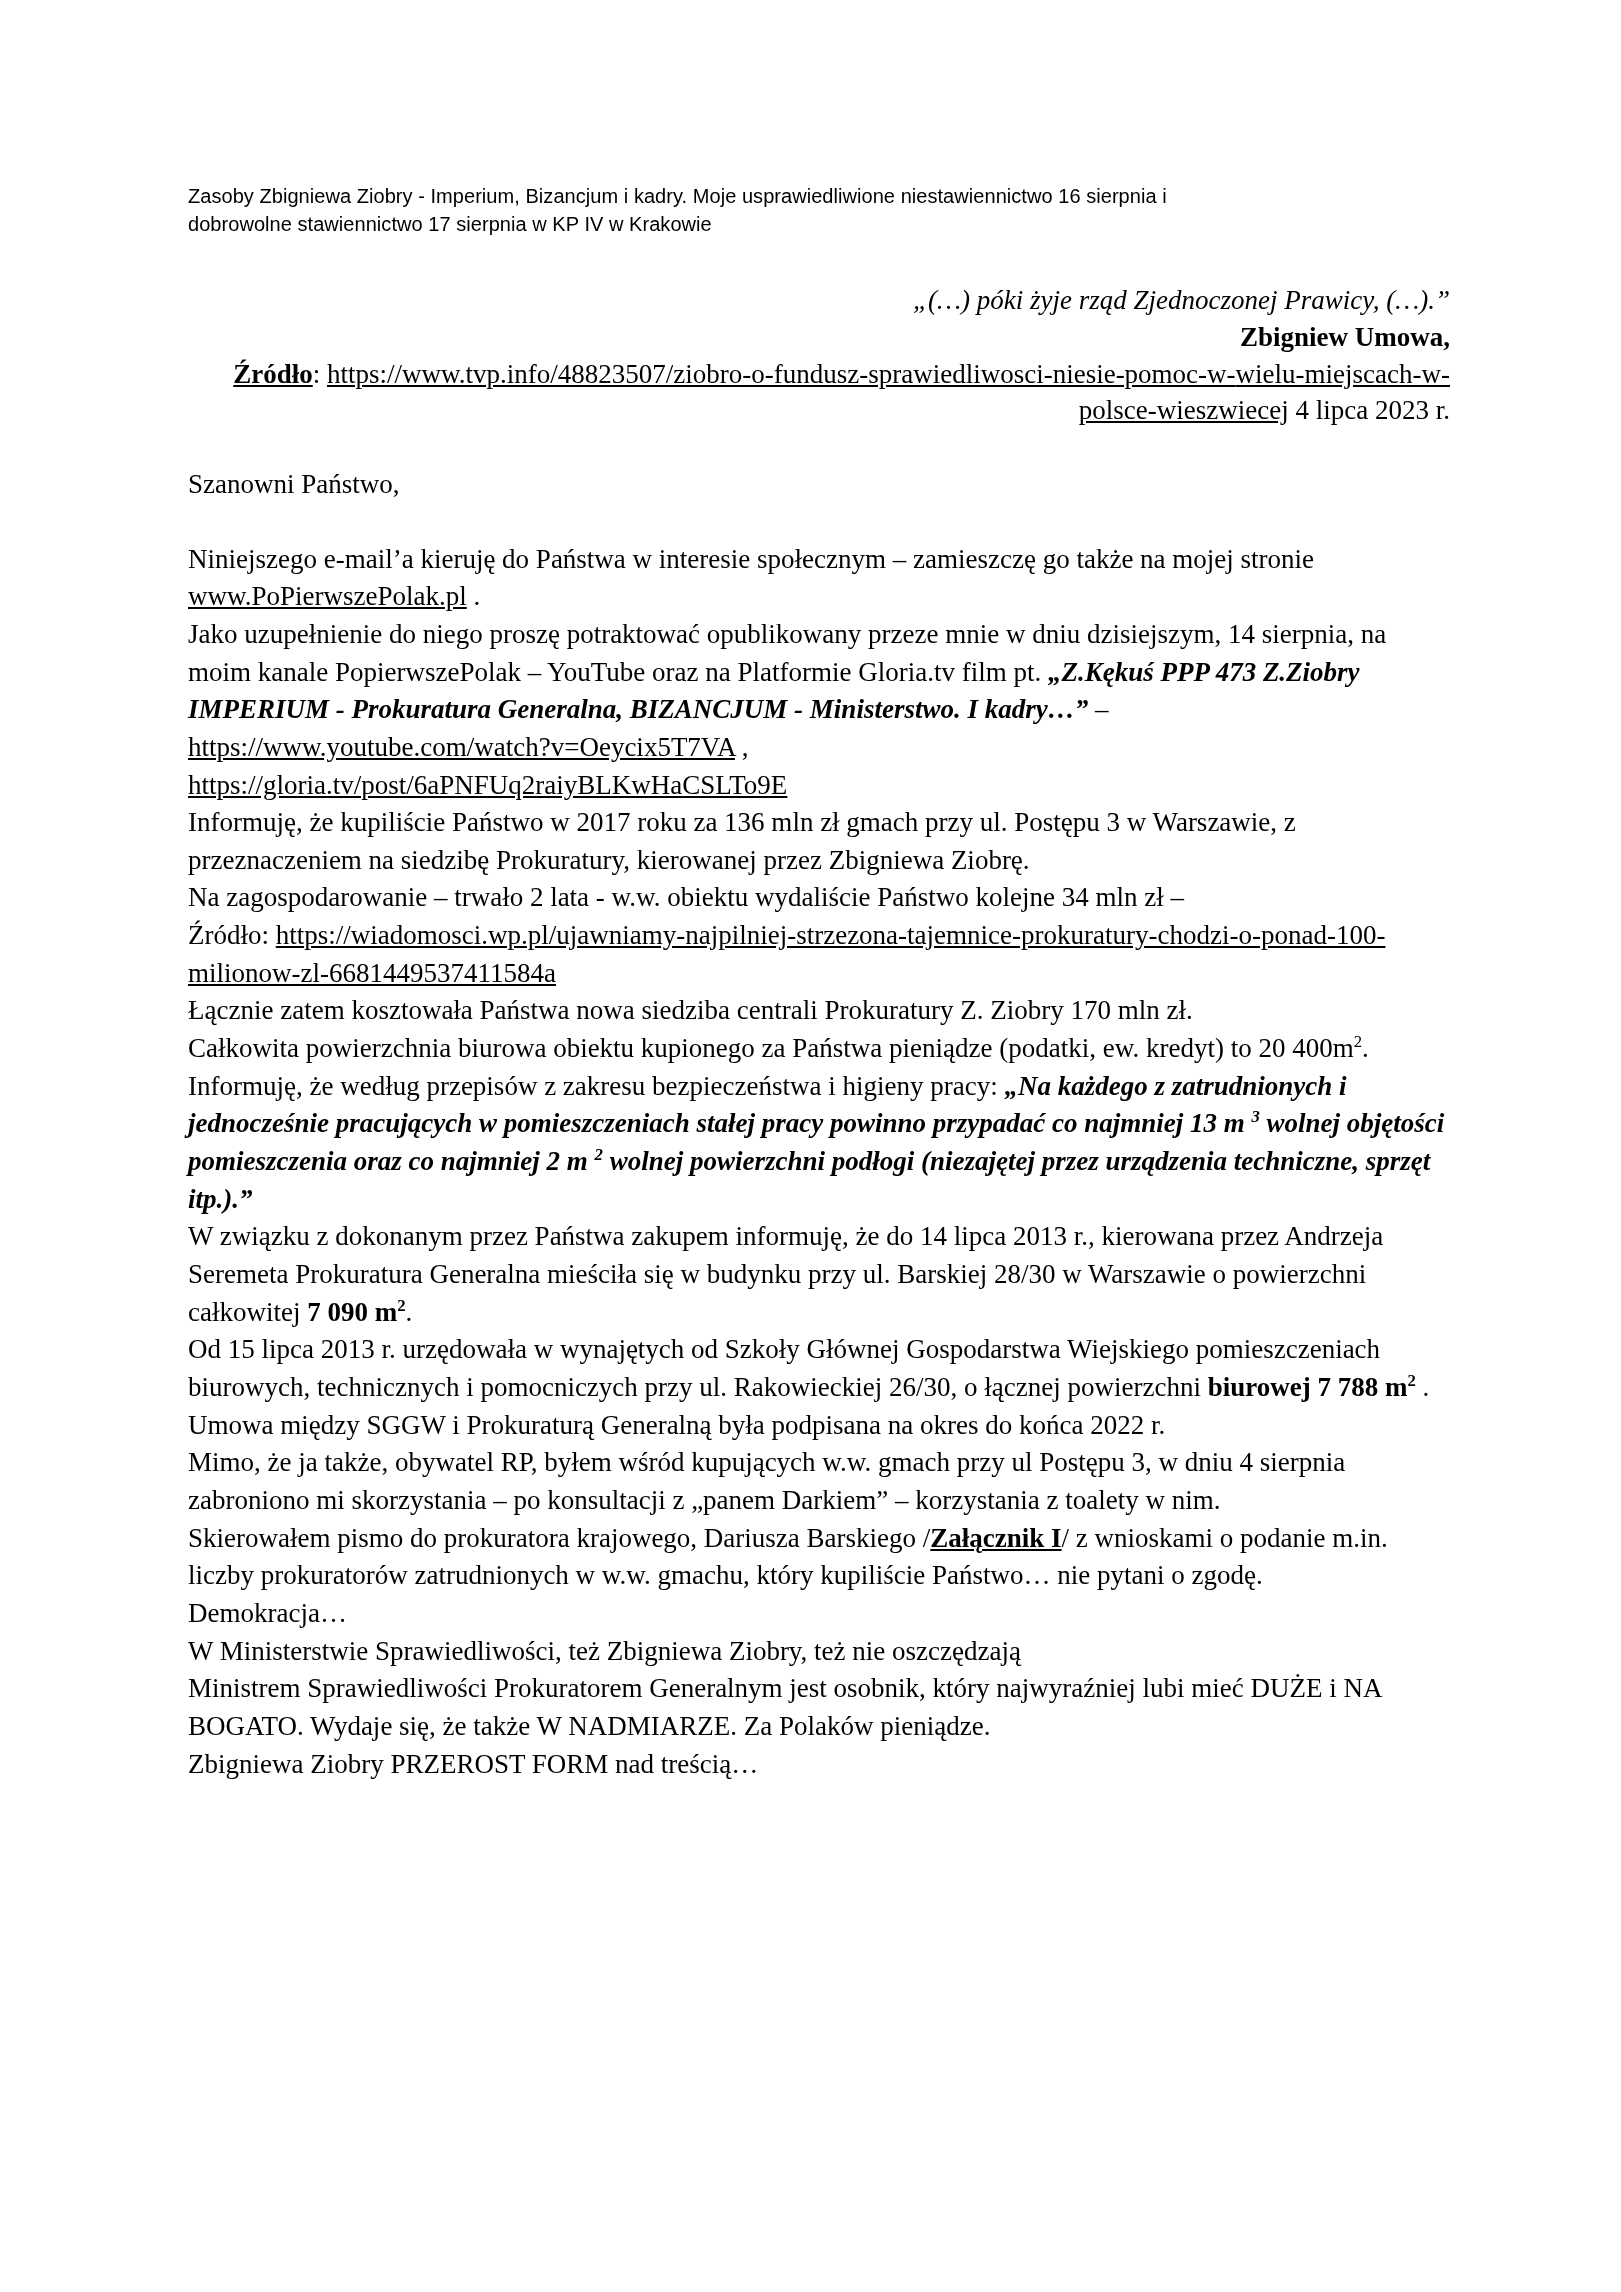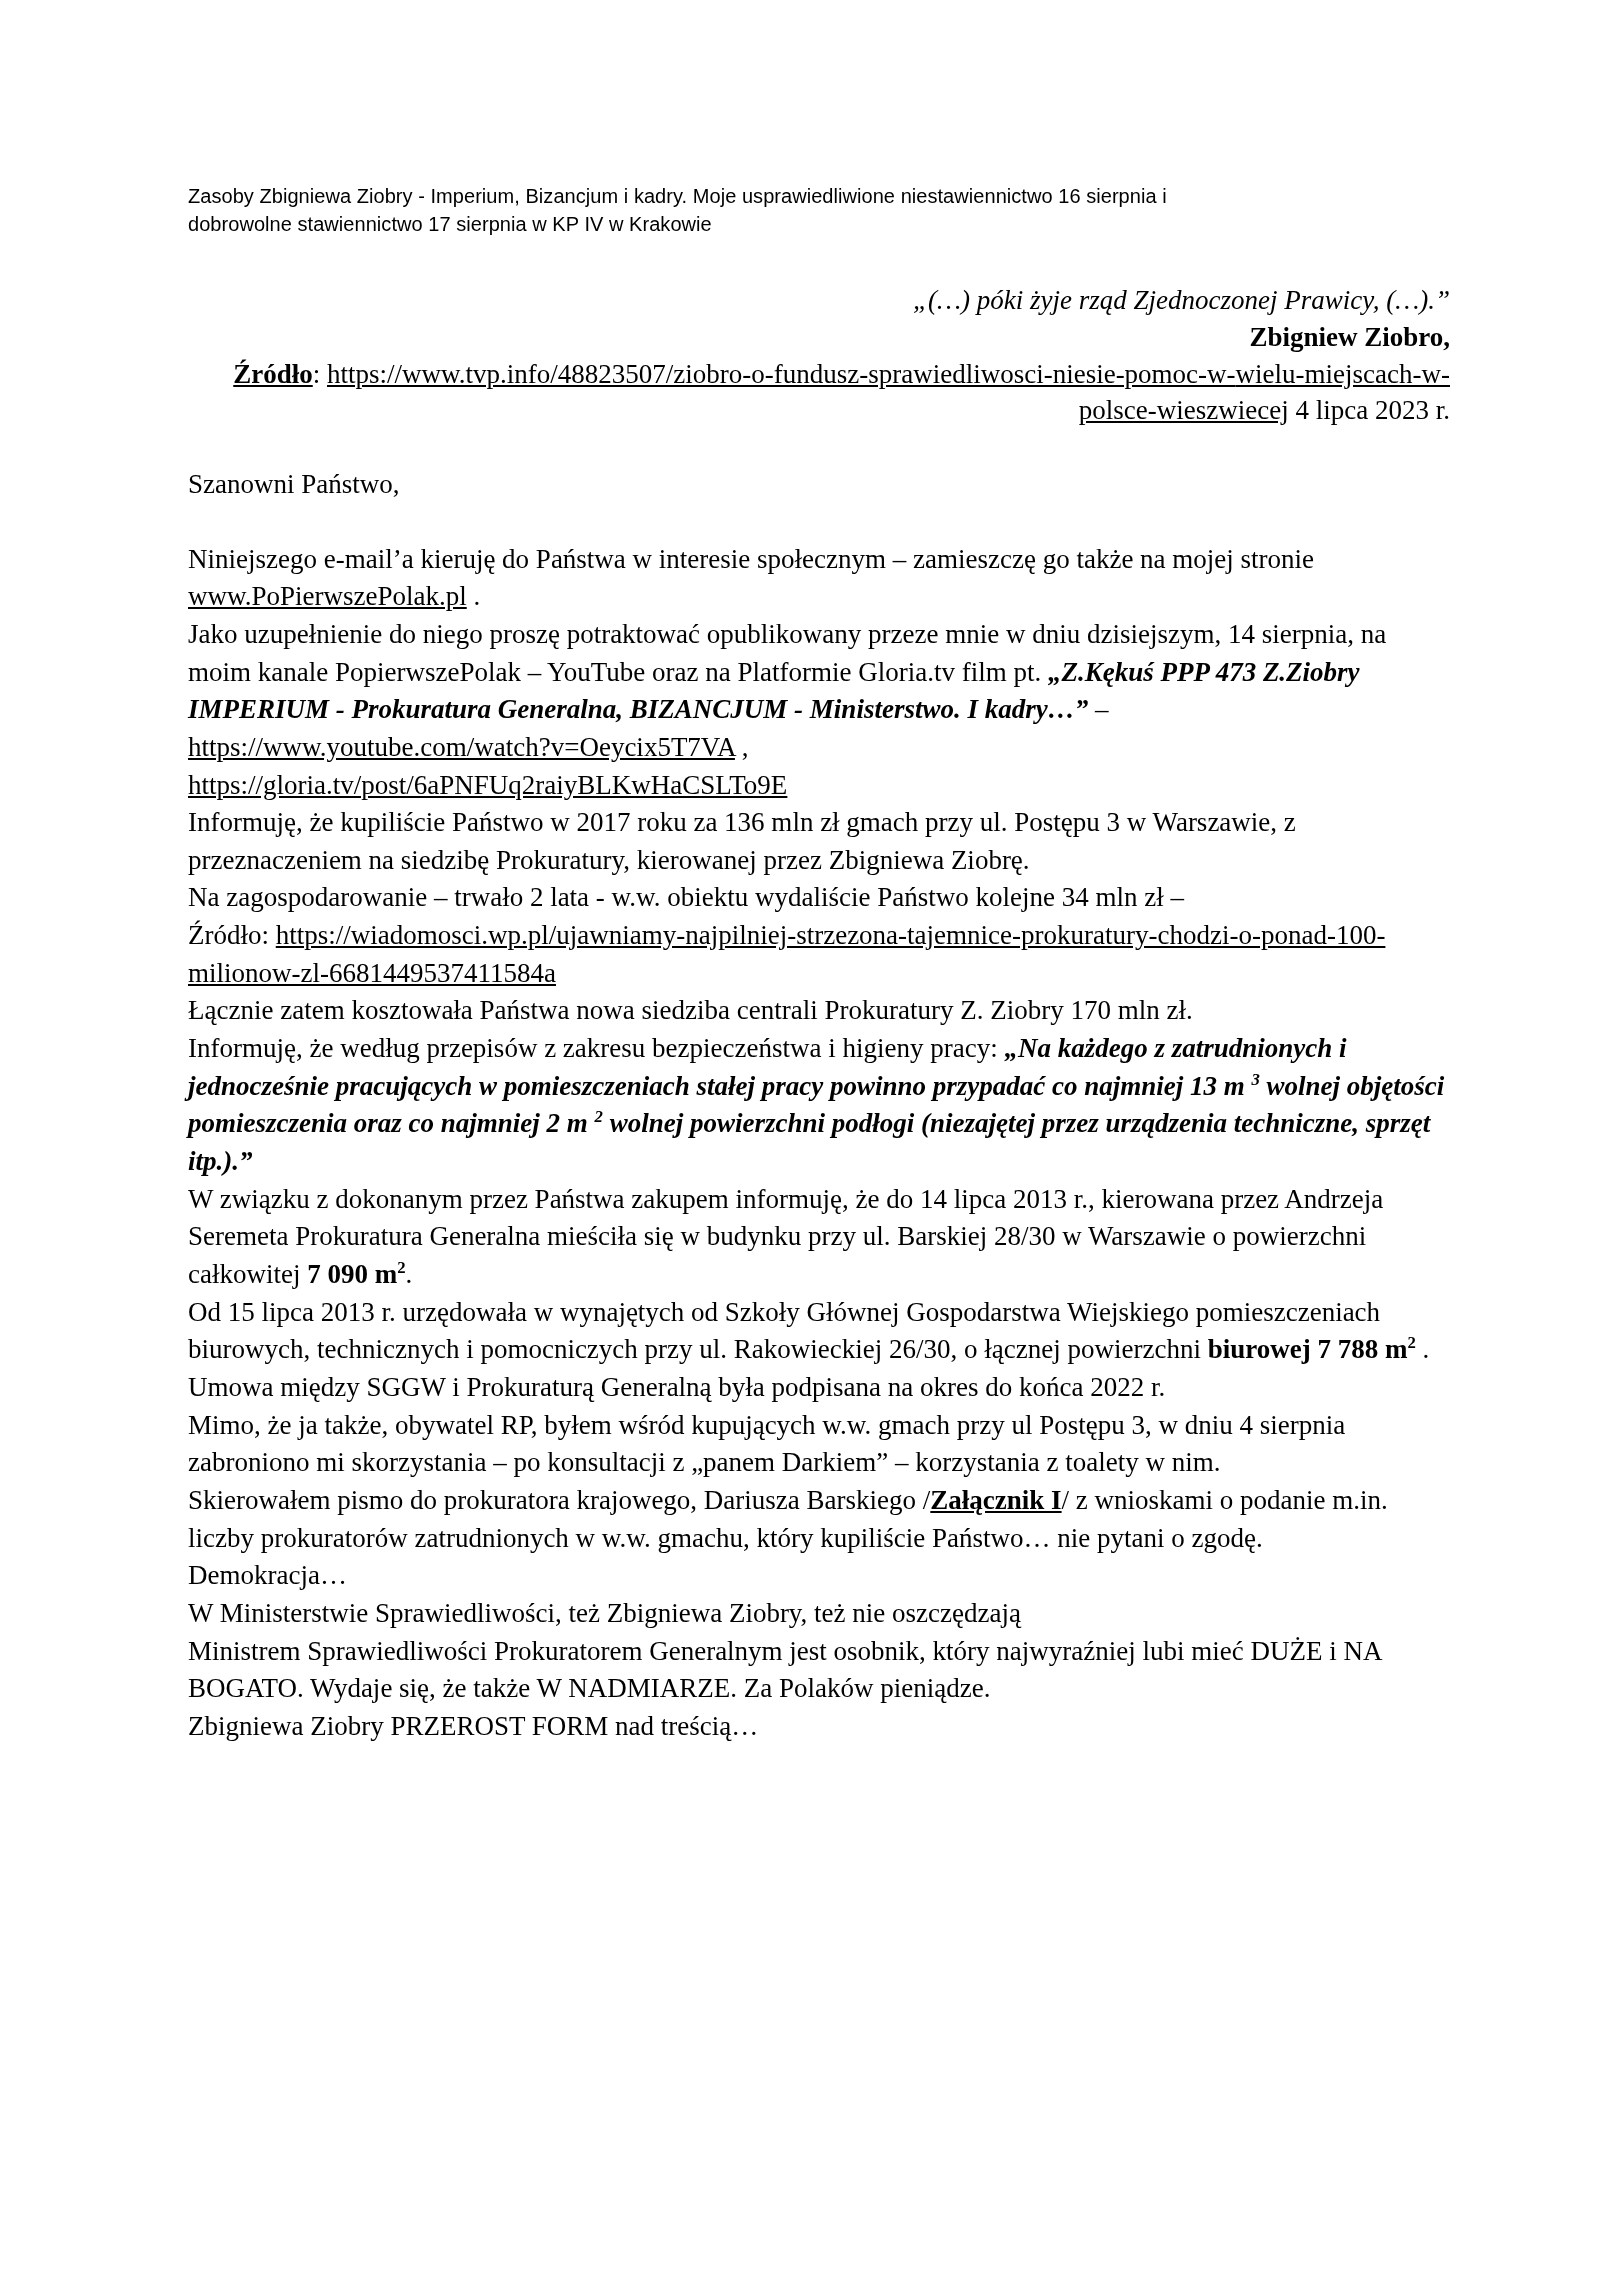--- a/index.html
+++ b/index.html
@@ -81,41 +81,42 @@
   <div class="content">
 
     <div class="doc-header">
       <div>Zasoby Zbigniewa Ziobry -  Imperium, Bizancjum i kadry. Moje usprawiedliwione niestawiennictwo 16 sierpnia i</div>
       <div>dobrowolne stawiennictwo 17 sierpnia w KP IV w Krakowie</div>
     </div>
 
     <div class="body-text">
 
       <p class="quote-line">„(…) póki żyje rząd Zjednoczonej Prawicy, (…).”</p>
-      <p class="attrib-line"><span>Zbigniew Ziobro</span><span>,</span></p>
+      <p class="attrib-line"><span>Zbigniew Umowa</span><span>,</span></p>
       <p class="source-line"><span class="bu">Źródło</span><span>: </span><span class="link-wrap">https://www.tvp.info/48823507/ziobro-o-fundusz-sprawiedliwosci-niesie-pomoc-w-</span><span class="link-wrap">wielu-miejscach-w-polsce-wieszwiecej</span><span> 4 lipca 2023 r.</span></p>
 
       <div class="blank-line"></div>
 
       <p>Szanowni Państwo,</p>
 
       <div class="blank-line"></div>
 
       <p><span>Niniejszego e-mail’a kieruję do Państwa w interesie społecznym – zamieszczę go także na mojej stronie </span><span class="link-wrap">www.PoPierwszePolak.pl</span><span> .</span></p>
 
       <p><span>Jako uzupełnienie do niego proszę potraktować opublikowany przeze mnie w dniu dzisiejszym, 14 sierpnia, na moim kanale PopierwszePolak – YouTube oraz na Platformie Gloria.tv film pt. </span><span class="bi">„Z.Kękuś PPP 473 Z.Ziobry IMPERIUM - Prokuratura Generalna, BIZANCJUM - Ministerstwo. I kadry…”</span><span> – </span><span class="link-wrap">https://www.youtube.com/watch?v=Oeycix5T7VA</span><span> ,</span></p>
       <p><span class="link-wrap">https://gloria.tv/post/6aPNFUq2raiyBLKwHaCSLTo9E</span></p>
 
       <p>Informuję, że kupiliście Państwo w 2017 roku za 136 mln zł gmach przy ul. Postępu 3 w Warszawie, z przeznaczeniem na siedzibę Prokuratury, kierowanej przez Zbigniewa Ziobrę.</p>
       <p>Na zagospodarowanie – trwało 2 lata - w.w. obiektu wydaliście Państwo kolejne 34 mln zł –</p>
 
       <p><span>Źródło: </span><span class="link-wrap">https://wiadomosci.wp.pl/ujawniamy-najpilniej-strzezona-tajemnice-prokuratury-chodzi-o-ponad-100-milionow-zl-6681449537411584a</span><span> </span></p>
 
       <p>Łącznie zatem kosztowała Państwa nowa siedziba centrali Prokuratury Z. Ziobry 170 mln zł.</p>
 
+      <p><span>Całkowita powierzchnia biurowa obiektu kupionego za Państwa pieniądze (podatki, ew. kredyt) to 20 400m</span><sup>2</sup><span>.</span></p>
 
       <p><span>Informuję, że według przepisów z zakresu bezpieczeństwa i higieny pracy: </span><span class="bi">„Na każdego z zatrudnionych i jednocześnie pracujących w pomieszczeniach stałej pracy powinno przypadać co najmniej 13 m </span><sup class="bi">3</sup><span class="bi"> wolnej objętości pomieszczenia oraz co najmniej 2 m </span><sup class="bi">2</sup><span class="bi"> wolnej powierzchni podłogi (niezajętej przez urządzenia techniczne, sprzęt itp.).”</span></p>
 
       <p><span>W związku z dokonanym przez Państwa zakupem informuję, że do 14 lipca 2013 r., kierowana przez Andrzeja Seremeta Prokuratura Generalna mieściła się w budynku przy ul. Barskiej 28/30 w Warszawie o powierzchni całkowitej </span><span class="b">7 090 m</span><sup class="b">2</sup><span>.</span></p>
 
       <p><span>Od 15 lipca 2013 r. urzędowała w wynajętych od Szkoły Głównej Gospodarstwa Wiejskiego pomieszczeniach biurowych, technicznych i pomocniczych przy ul. Rakowieckiej 26/30, o łącznej powierzchni </span><span class="b">biurowej 7 788 m</span><sup class="b">2</sup><span> .</span></p>
 
       <p>Umowa między SGGW i Prokuraturą Generalną była podpisana na okres do końca 2022 r.</p>
       <p>Mimo, że ja także, obywatel RP, byłem wśród kupujących w.w. gmach przy ul Postępu 3, w dniu 4 sierpnia zabroniono mi skorzystania – po konsultacji z „panem Darkiem” – korzystania z toalety w nim.</p>
 

